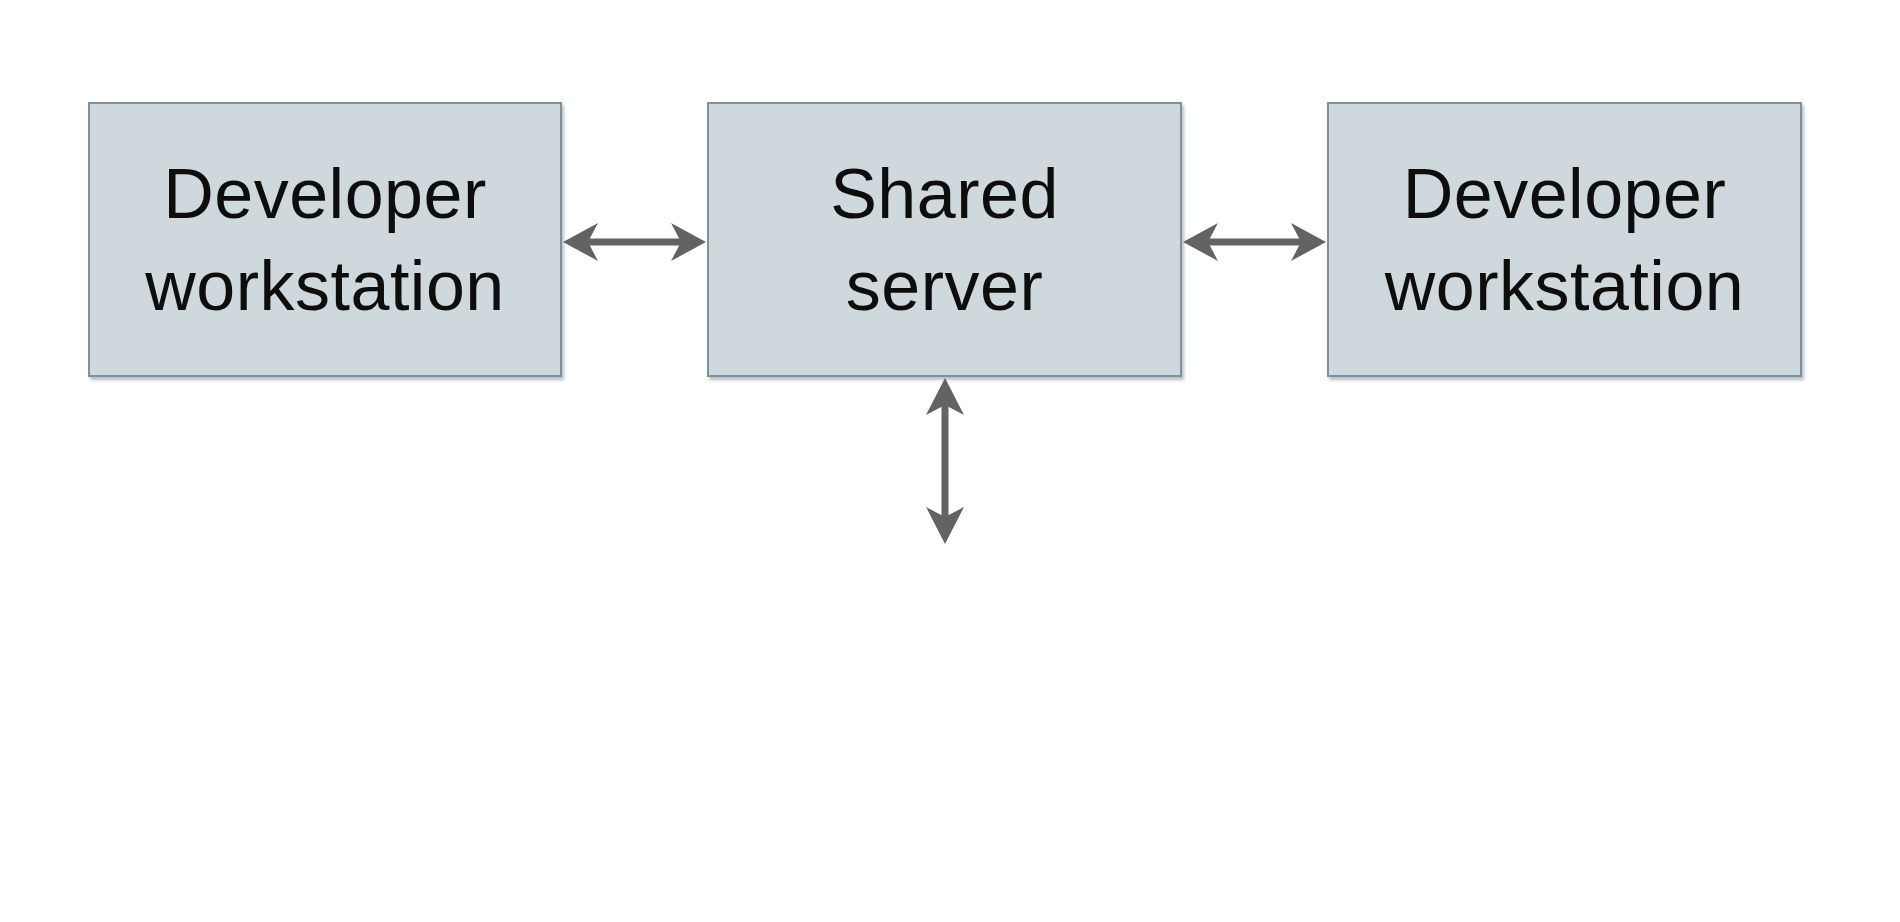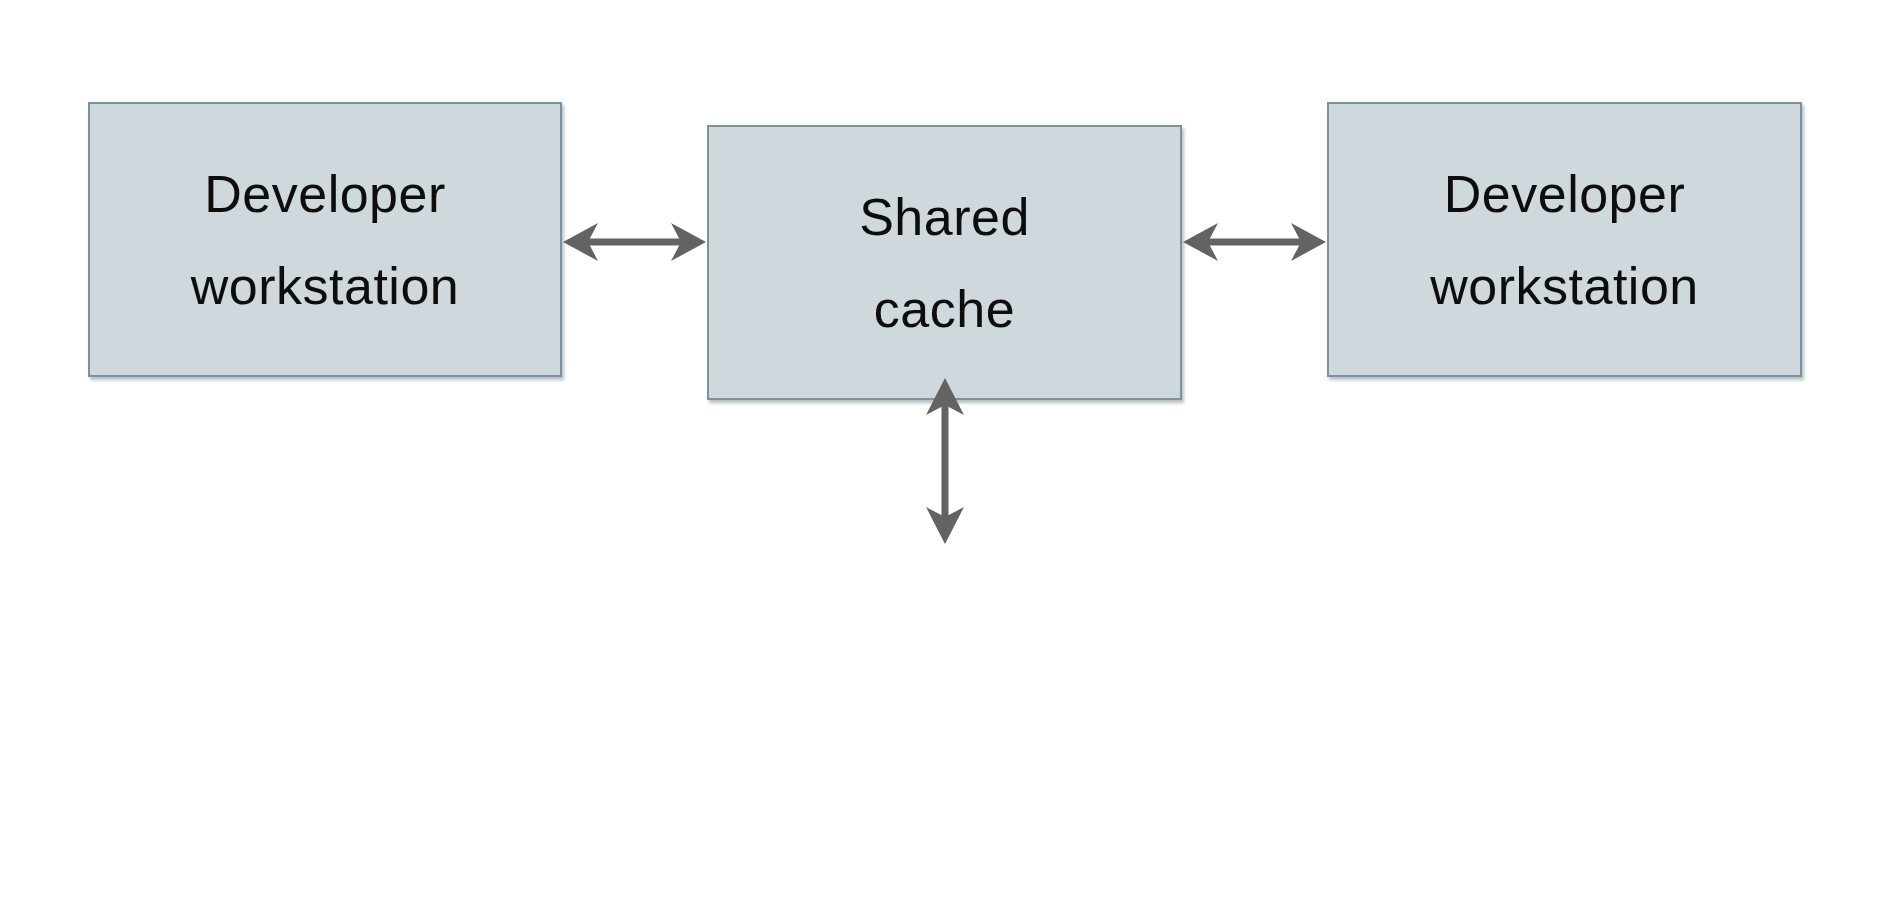--- a/index.html
+++ b/index.html
@@ -23,26 +23,26 @@
     position: absolute;
     background: var(--node-fill);
     border: 2px solid var(--node-border);
     box-shadow: 2px 3px 3px var(--node-shadow);
     display: flex;
     flex-direction: column;
     align-items: center;
     justify-content: center;
     text-align: center;
     color: var(--text-color);
-    font-size: 52px;
+    font-size: 70px;
     line-height: 92px;
     letter-spacing: 0.5px;
   }
   .node-dev-left   { left: 88px;   top: 102px; width: 474px; height: 275px; }
-  .node-cache      { left: 707px;  top: 102px; width: 475px; height: 275px; margin-top: 23px; }
+  .node-cache      { left: 707px;  top: 102px; width: 475px; height: 275px; }
   .node-dev-right  { left: 1327px; top: 102px; width: 475px; height: 275px; }
   .node-ci         { left: 707px;  top: 545px; width: 475px; height: 277px; }
   .edge { position: absolute; }
   .edge svg { display: block; width: 100%; height: 100%; }
   .edge path, .edge rect { fill: var(--arrow-color); }
   .edge-left     { left: 562px;  top: 218px; width: 145px; height: 48px; }
   .edge-right    { left: 1182px; top: 218px; width: 145px; height: 48px; }
   .edge-vertical { left: 921px;  top: 377px; width: 48px;  height: 168px; }
 </style>
 </head>
@@ -50,21 +50,21 @@
 
 <div class="canvas">
 
   <div class="node node-dev-left">
     <span>Developer</span>
     <span>workstation</span>
   </div>
 
   <div class="node node-cache">
     <span>Shared</span>
-    <span>cache</span>
+    <span>server</span>
   </div>
 
   <div class="node node-dev-right">
     <span>Developer</span>
     <span>workstation</span>
   </div>
 
 
   <div class="edge edge-left">
     <svg viewBox="0 0 145 48" xmlns="http://www.w3.org/2000/svg" aria-hidden="true">

